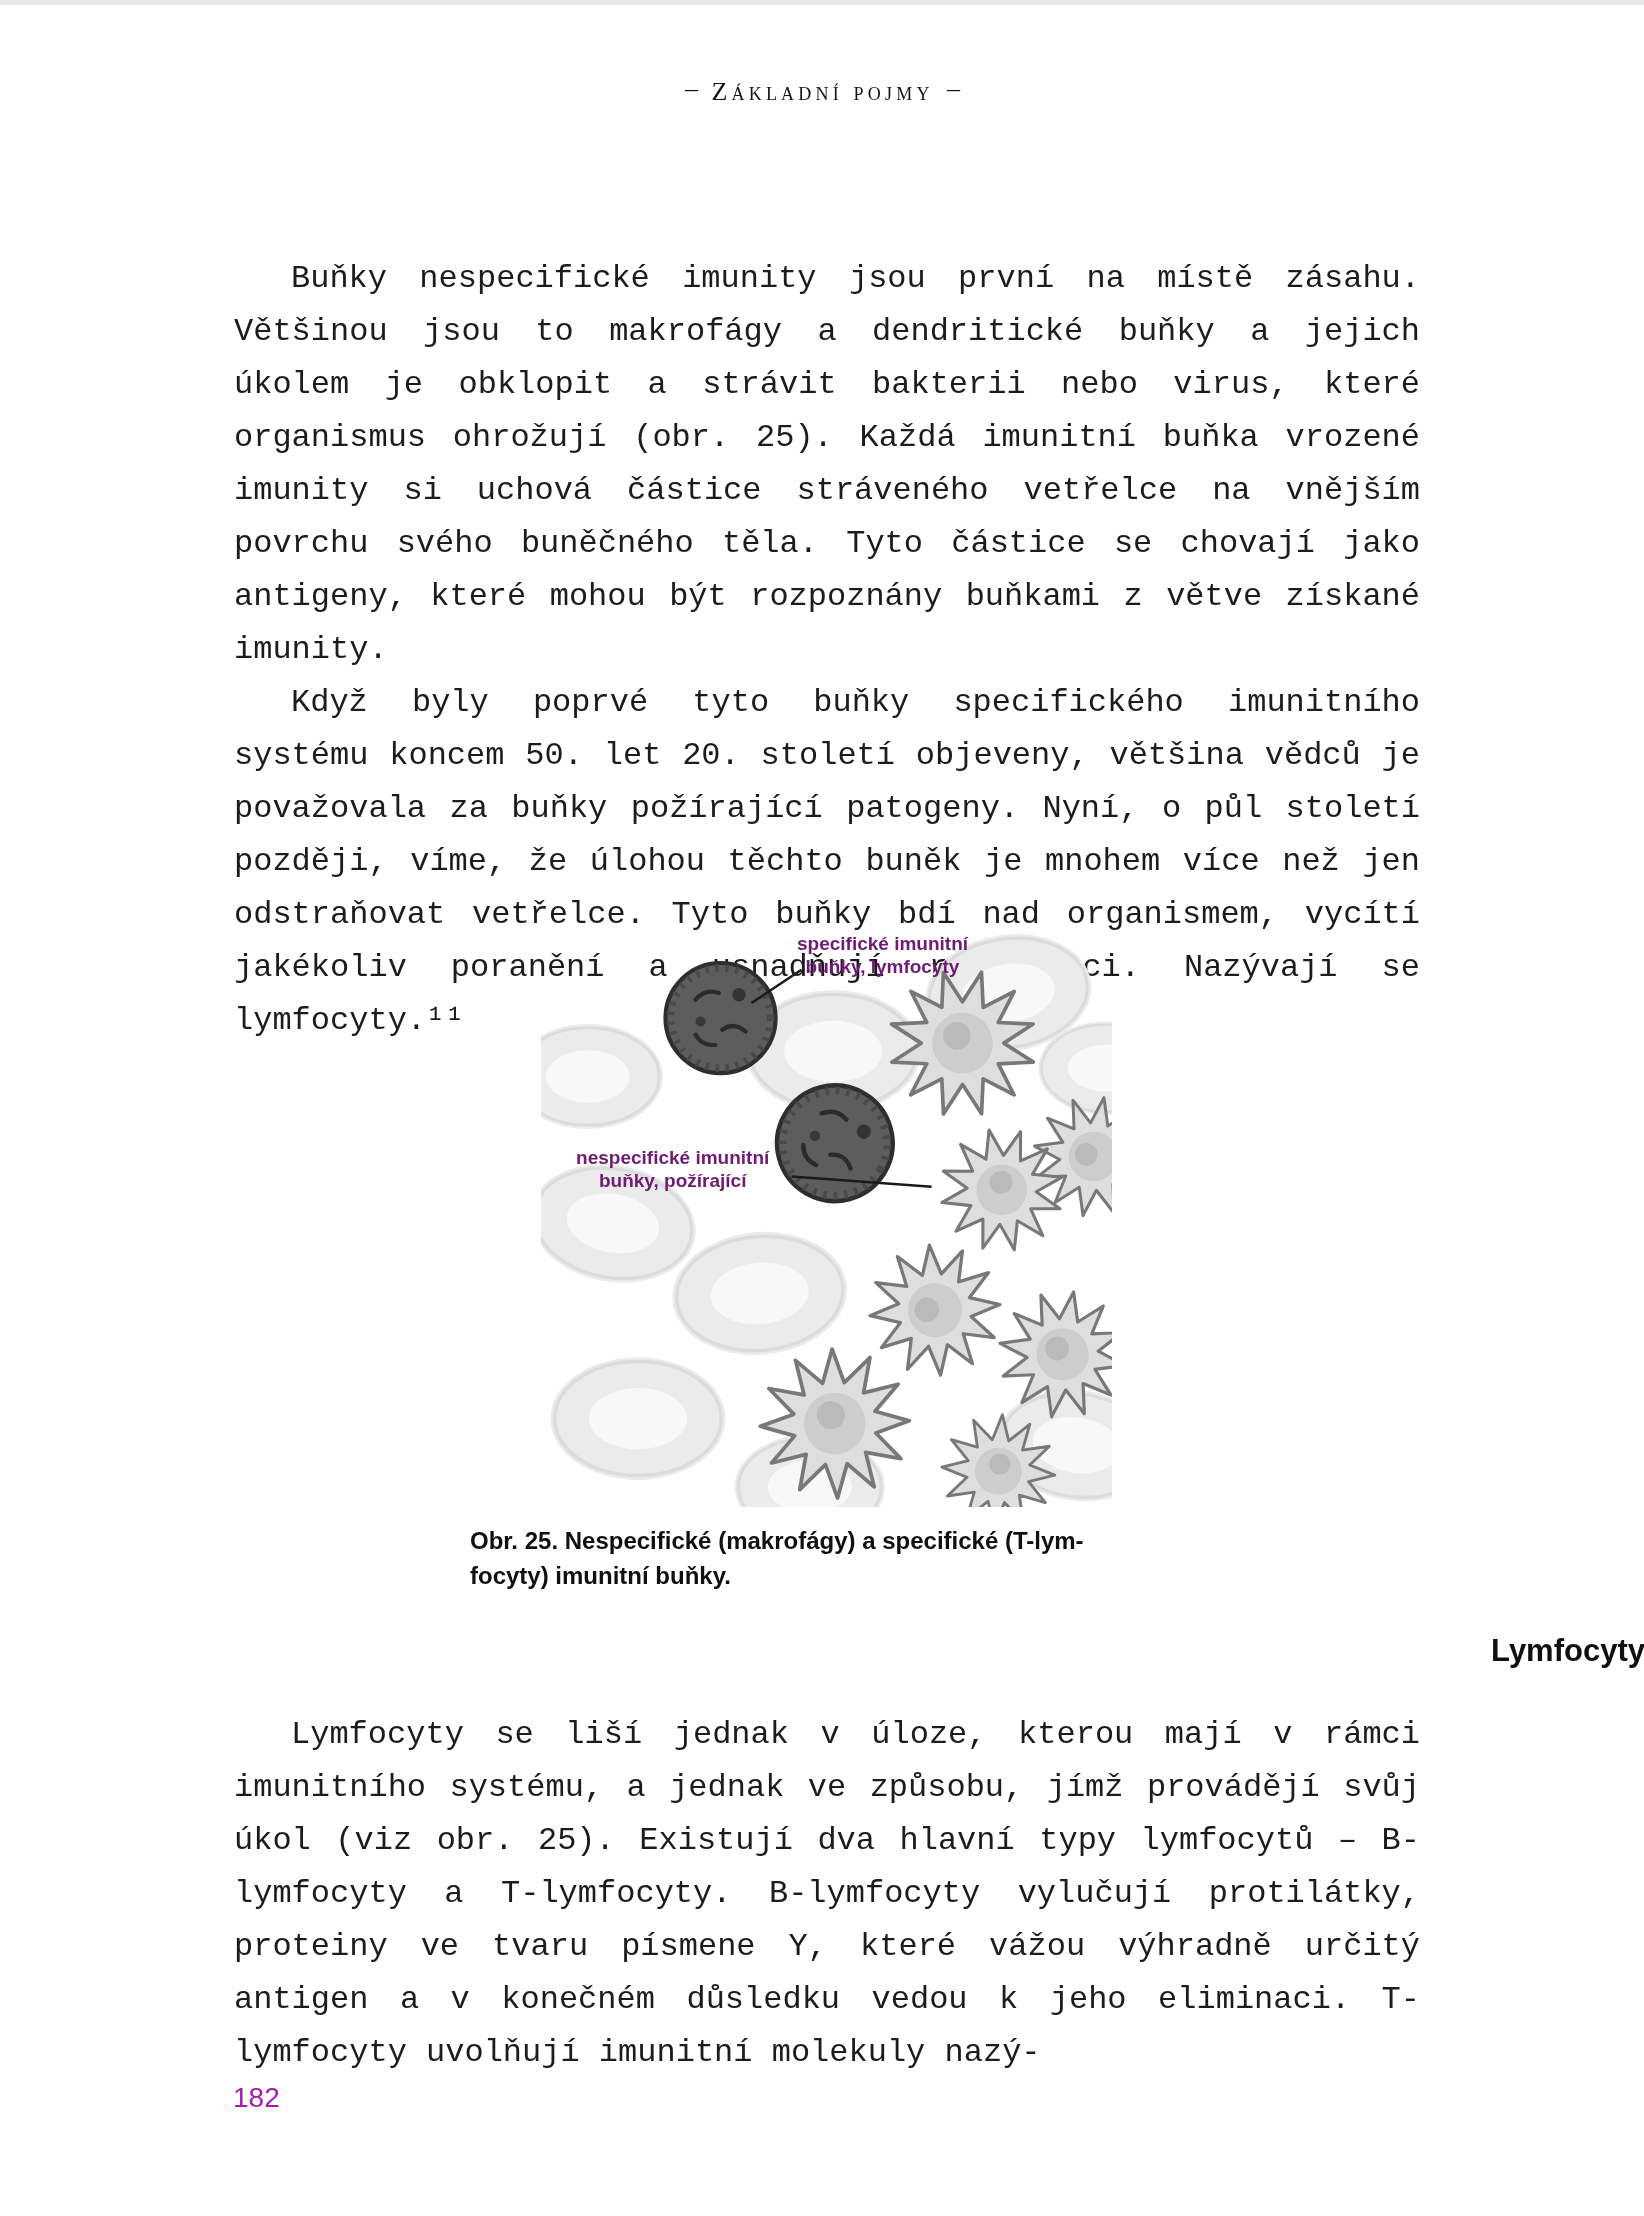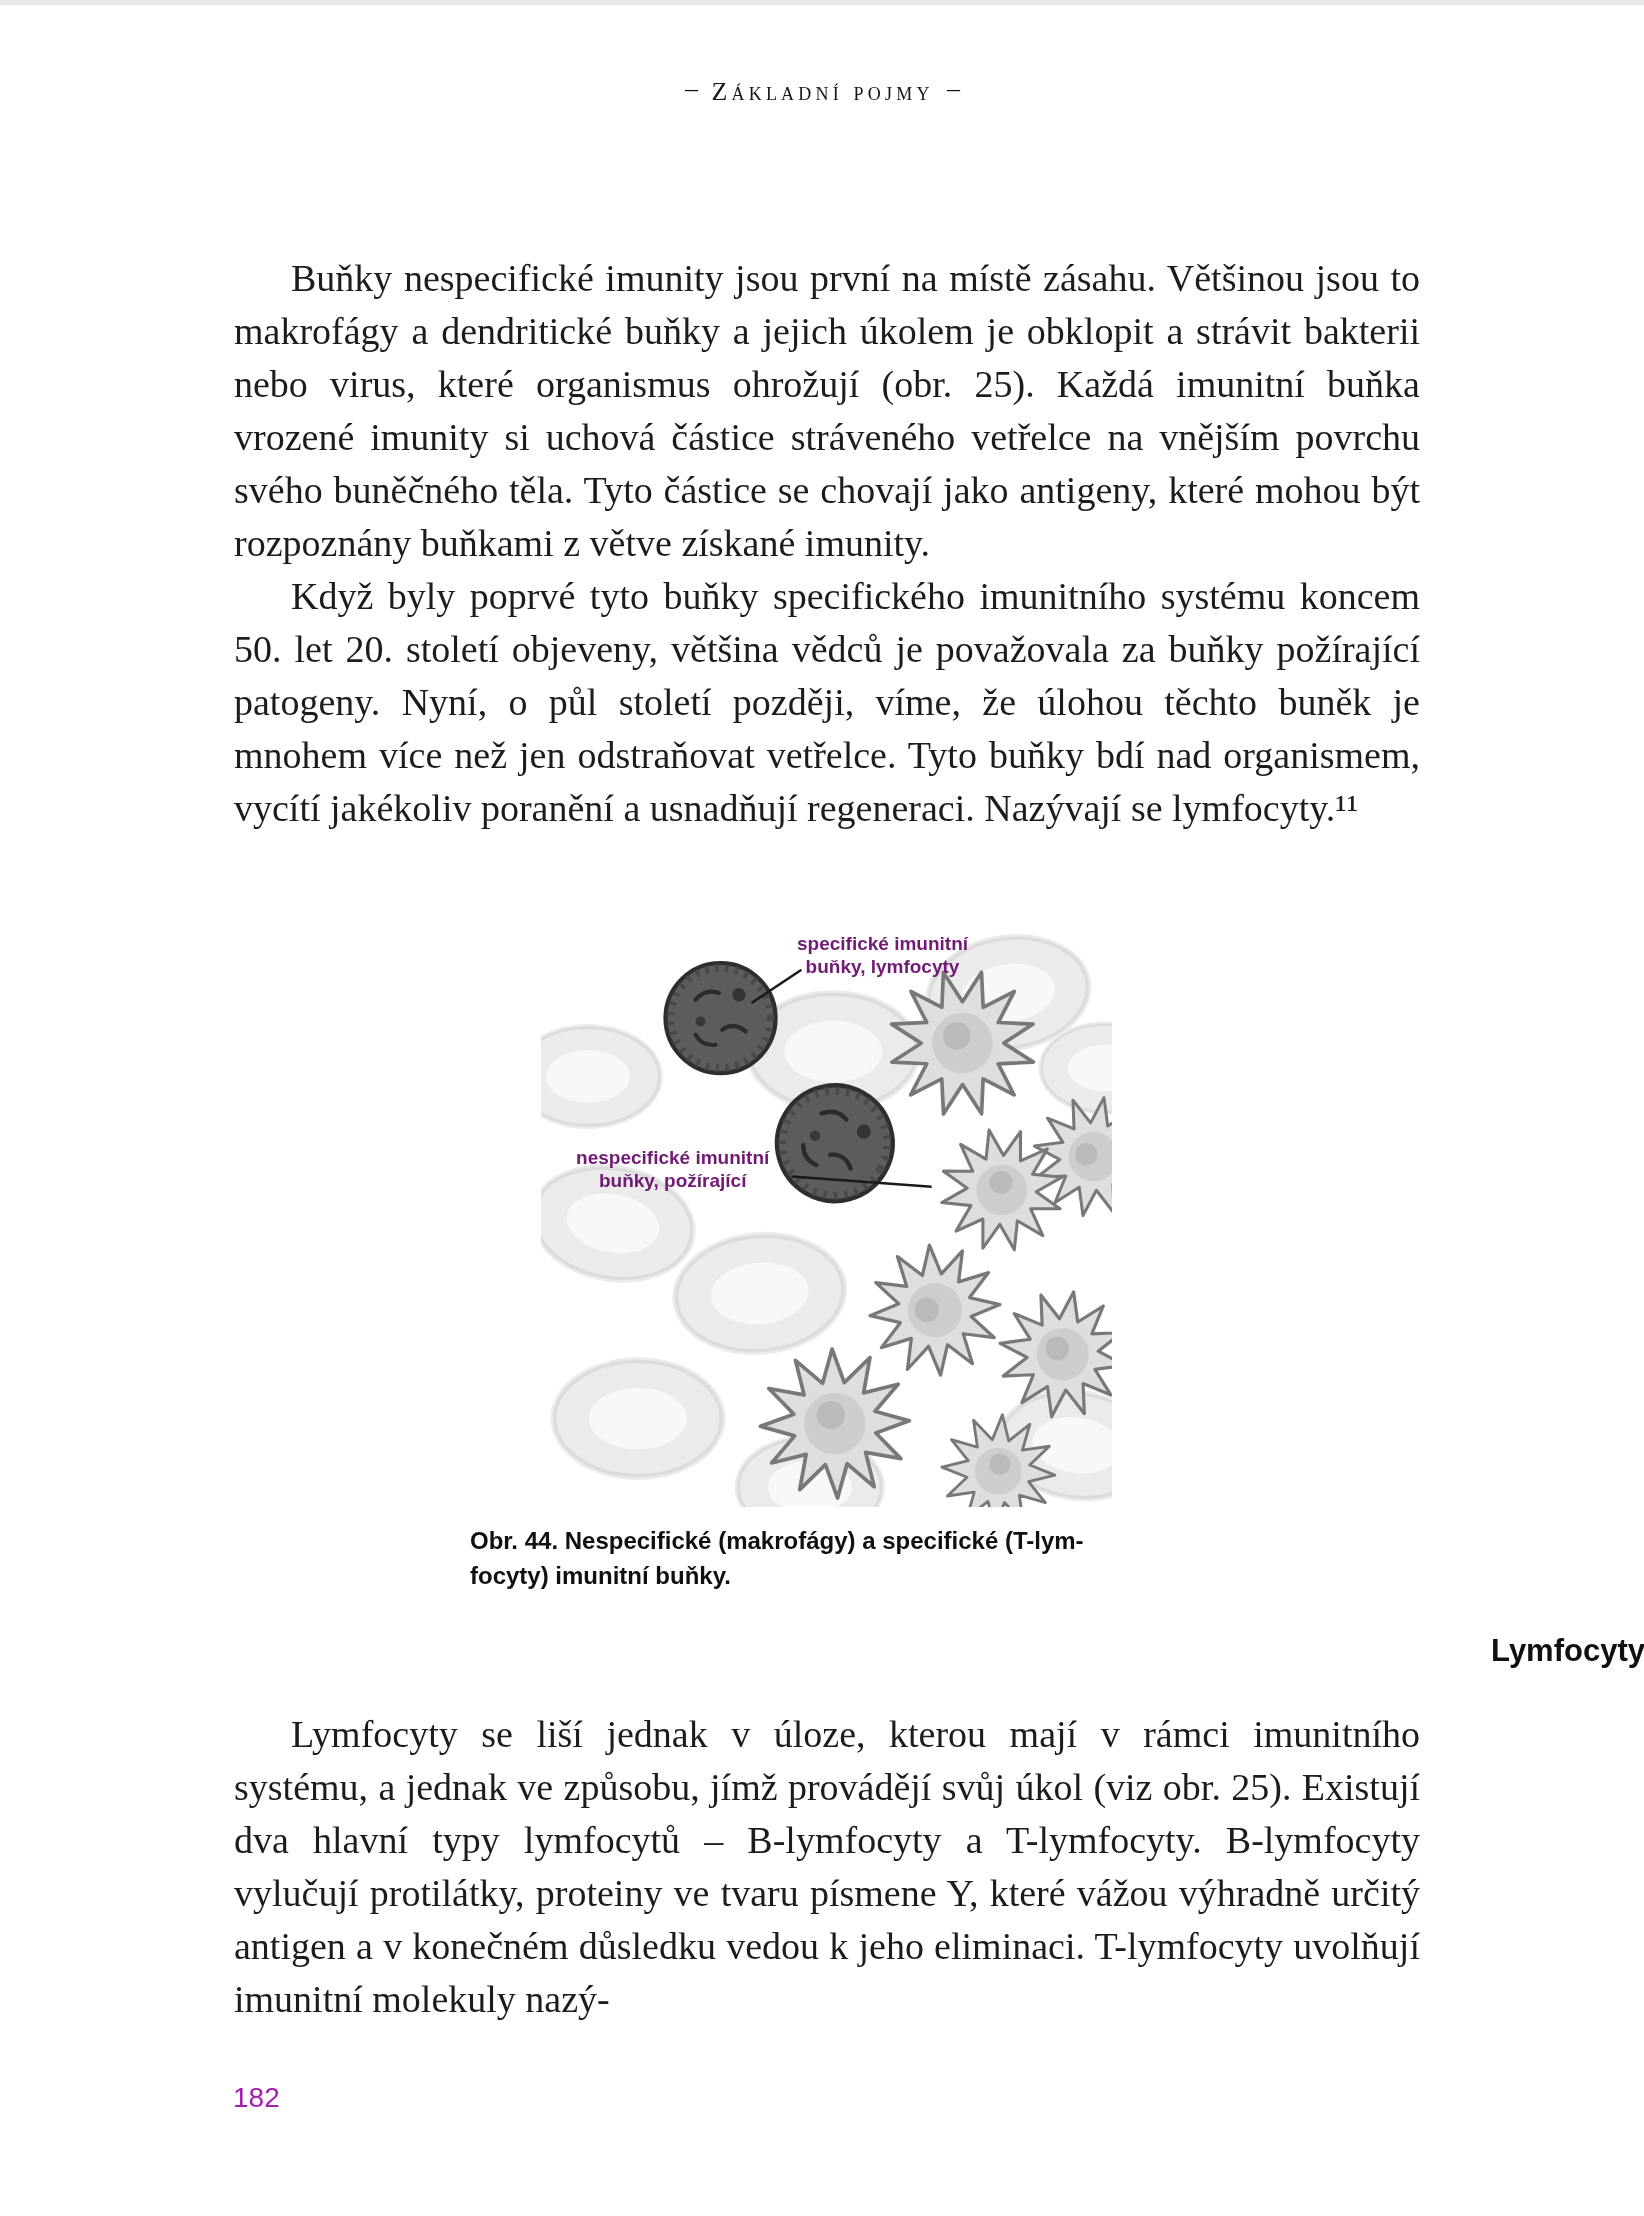--- a/index.html
+++ b/index.html
@@ -12,22 +12,23 @@
   }
   .header {
     position:absolute; top:72px; left:0; width:100%;
     text-align:center; font-size:26px; color:#161616;
   }
   .header .sc { font-variant:small-caps; letter-spacing:4.2px; }
   .header .dash { margin:0 13.3px; position:relative; top:-3.3px; }
 
   .textblock {
     position:absolute; left:234px; width:1186px;
-    font-size:38px; line-height:53px; text-align:justify;
+    font-size:32px; line-height:53px; text-align:justify;
     color:#1c1c1c;
+    font-family:Liberation Mono, monospace;
   }
   .tb1 { top:247px; }
   .tb3 { top:1703px; }
   p.body-para { text-indent:57px; text-align:justify; }
 
   .figure { position:absolute; left:541px; top:928px; width:571px; height:574px; }
   .figure svg { display:block; }
   .fig-label {
     position:absolute; font-family:"Liberation Sans", sans-serif;
     font-weight:bold; font-size:19px; line-height:22.5px;
@@ -113,21 +114,21 @@
       <line x1="312" y1="44" x2="252" y2="84" stroke="#1a1a1a" stroke-width="3"></line>
       <line x1="300" y1="292" x2="468" y2="304" stroke="#1a1a1a" stroke-width="3"></line>
     </svg>
 
     <div class="fig-label label-top">specifické imunitní
 buňky, lymfocyty</div>
     <div class="fig-label label-left">nespecifické imunitní
 buňky, požírající</div>
   </div>
 
-  <div class="caption">Obr. 44. Nespecifické (makrofágy) a specifické (T-lym-
+  <div class="caption">Obr. 25. Nespecifické (makrofágy) a specifické (T-lym-
 focyty) imunitní buňky.</div>
 
   <div class="section-heading">Lymfocyty</div>
 
   <div class="textblock tb3">
     <p class="body-para">Lymfocyty se liší jednak v úloze, kterou mají v rámci imunitního systému, a jednak ve způsobu, jímž provádějí svůj úkol (viz obr. 25). Existují dva hlavní typy lymfocytů – B-lymfocyty a T-lymfocyty. B-lymfocyty vylučují protilátky, proteiny ve tvaru písmene Y, které vážou výhradně určitý antigen a v konečném důsledku vedou k jeho eliminaci. T-lymfocyty uvolňují imunitní molekuly nazý-</p>
   </div>
 
   <div class="page-number">182</div>
 

